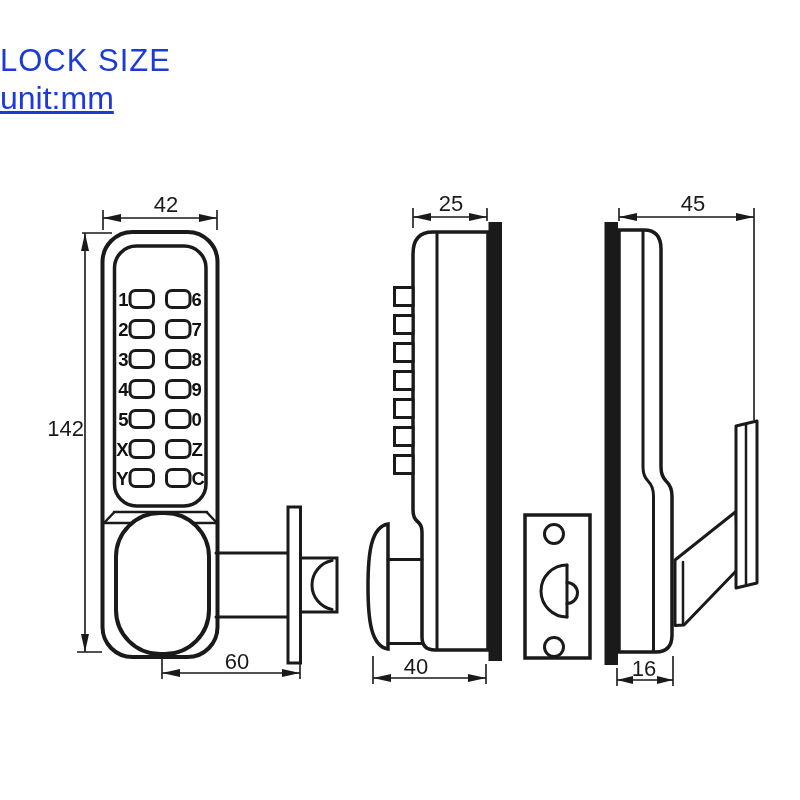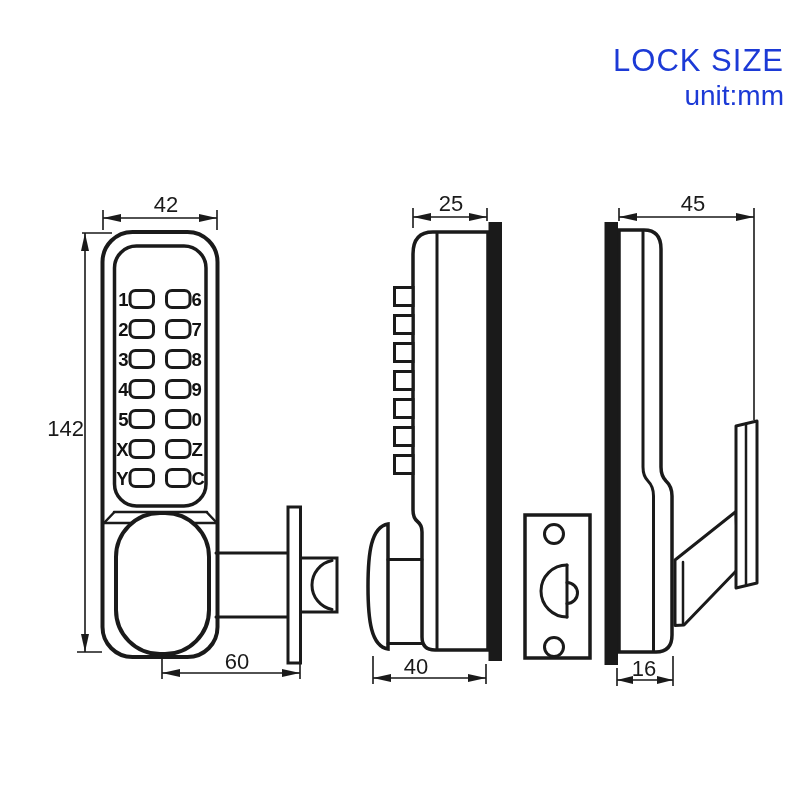--- a/index.html
+++ b/index.html
@@ -1,20 +1,20 @@
 <!DOCTYPE html>
 <html><head>
 <meta charset="utf-8">
 <style>
   html,body{margin:0;padding:0;background:#ffffff;}
   #canvas{position:relative;width:800px;height:800px;background:#ffffff;overflow:hidden;
           font-family:"Liberation Sans",sans-serif;}
-  .title-wrap{position:absolute;left:0;right:16px;top:44px;text-align:right;color:#1c3ad6;}
+  .title-wrap{position:absolute;left:0;right:16px;top:44px;text-align:left;color:#1c3ad6;}
   .title-main{font-size:31px;letter-spacing:1px;line-height:1.1;}
-  .title-sub{font-size:28px;line-height:1.25;}
+  .title-sub{font-size:32px;line-height:1.25;text-decoration:underline;}
   svg{position:absolute;left:0;top:0;}
   .ln{stroke:#1a1a1a;fill:none;stroke-linecap:round;}
   .s4{stroke-width:4;}
   .s35{stroke-width:3.5;}
   .s3{stroke-width:3;}
   .s25{stroke-width:2.5;}
   .thin{stroke:#1a1a1a;stroke-width:1.6;fill:none;}
   .wfill{fill:#ffffff;}
   .blackfill{fill:#1a1a1a;stroke:none;}
   .arrow{fill:#1a1a1a;stroke:none;}

